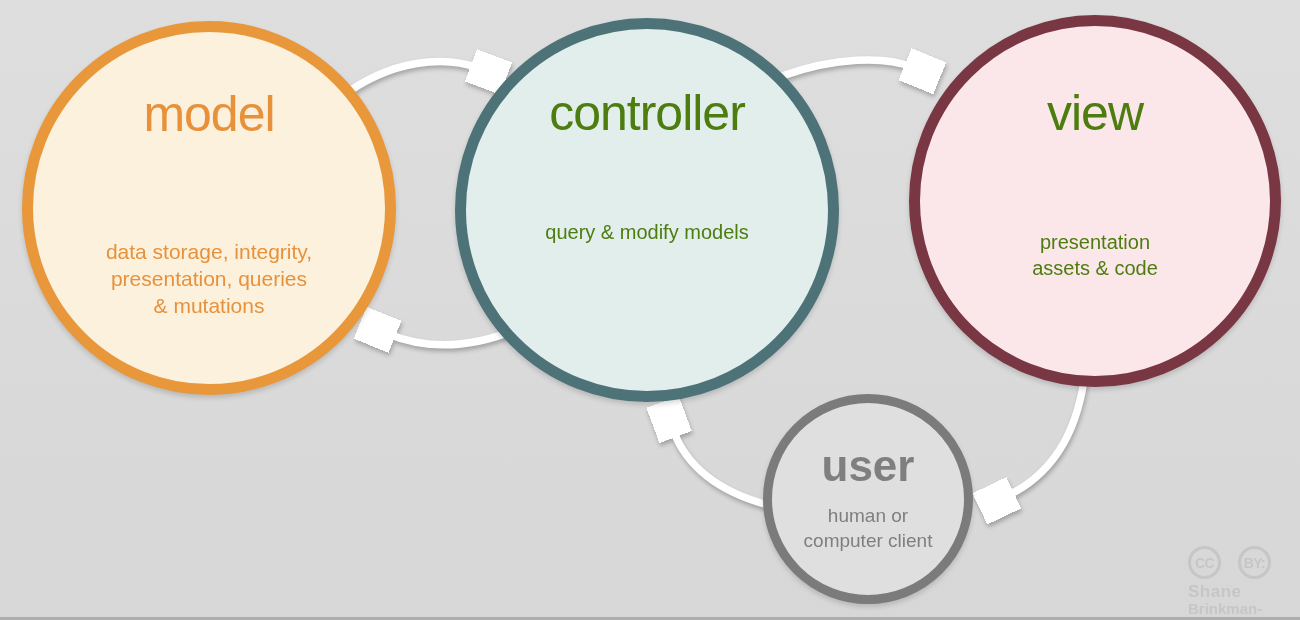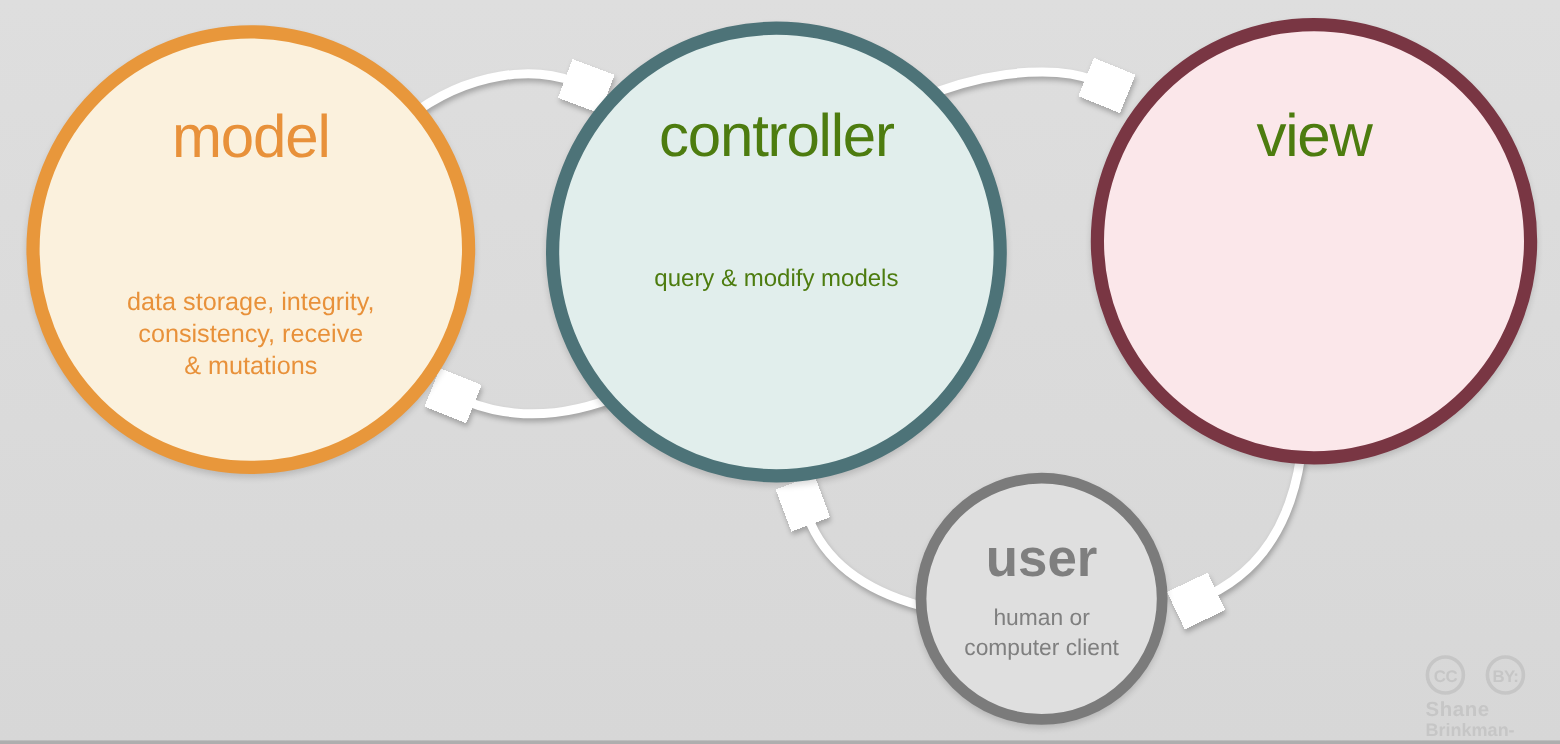--- a/index.html
+++ b/index.html
@@ -81,34 +81,38 @@
     <path d="M 782 76 C 835 57, 885 56, 912 67" marker-end="url(#head)"></path>
     <path d="M 520 328 C 468 350, 425 349, 388 334" marker-end="url(#head)"></path>
     <path d="M 1084 380 C 1075 441, 1047 477, 1007 496" marker-end="url(#head)"></path>
     <path d="M 768 505 C 716 491, 686 465, 673 430" marker-end="url(#head)"></path>
   </svg>
 
   <div class="node model">
     <div class="title">model</div>
     <div class="desc">
       <div>data storage, integrity,</div>
-      <div>consistency, receive</div>
+      <div>presentation, queries</div>
       <div>&amp; mutations</div>
     </div>
   </div>
 
   <div class="node controller">
     <div class="title">controller</div>
     <div class="desc">
       <div>query &amp; modify models</div>
     </div>
   </div>
 
   <div class="node view">
     <div class="title">view</div>
+    <div class="desc">
+      <div>presentation</div>
+      <div>assets &amp; code</div>
+    </div>
   </div>
 
   <div class="node user">
     <div class="title">user</div>
     <div class="desc">
       <div>human or</div>
       <div>computer client</div>
     </div>
   </div>
 

